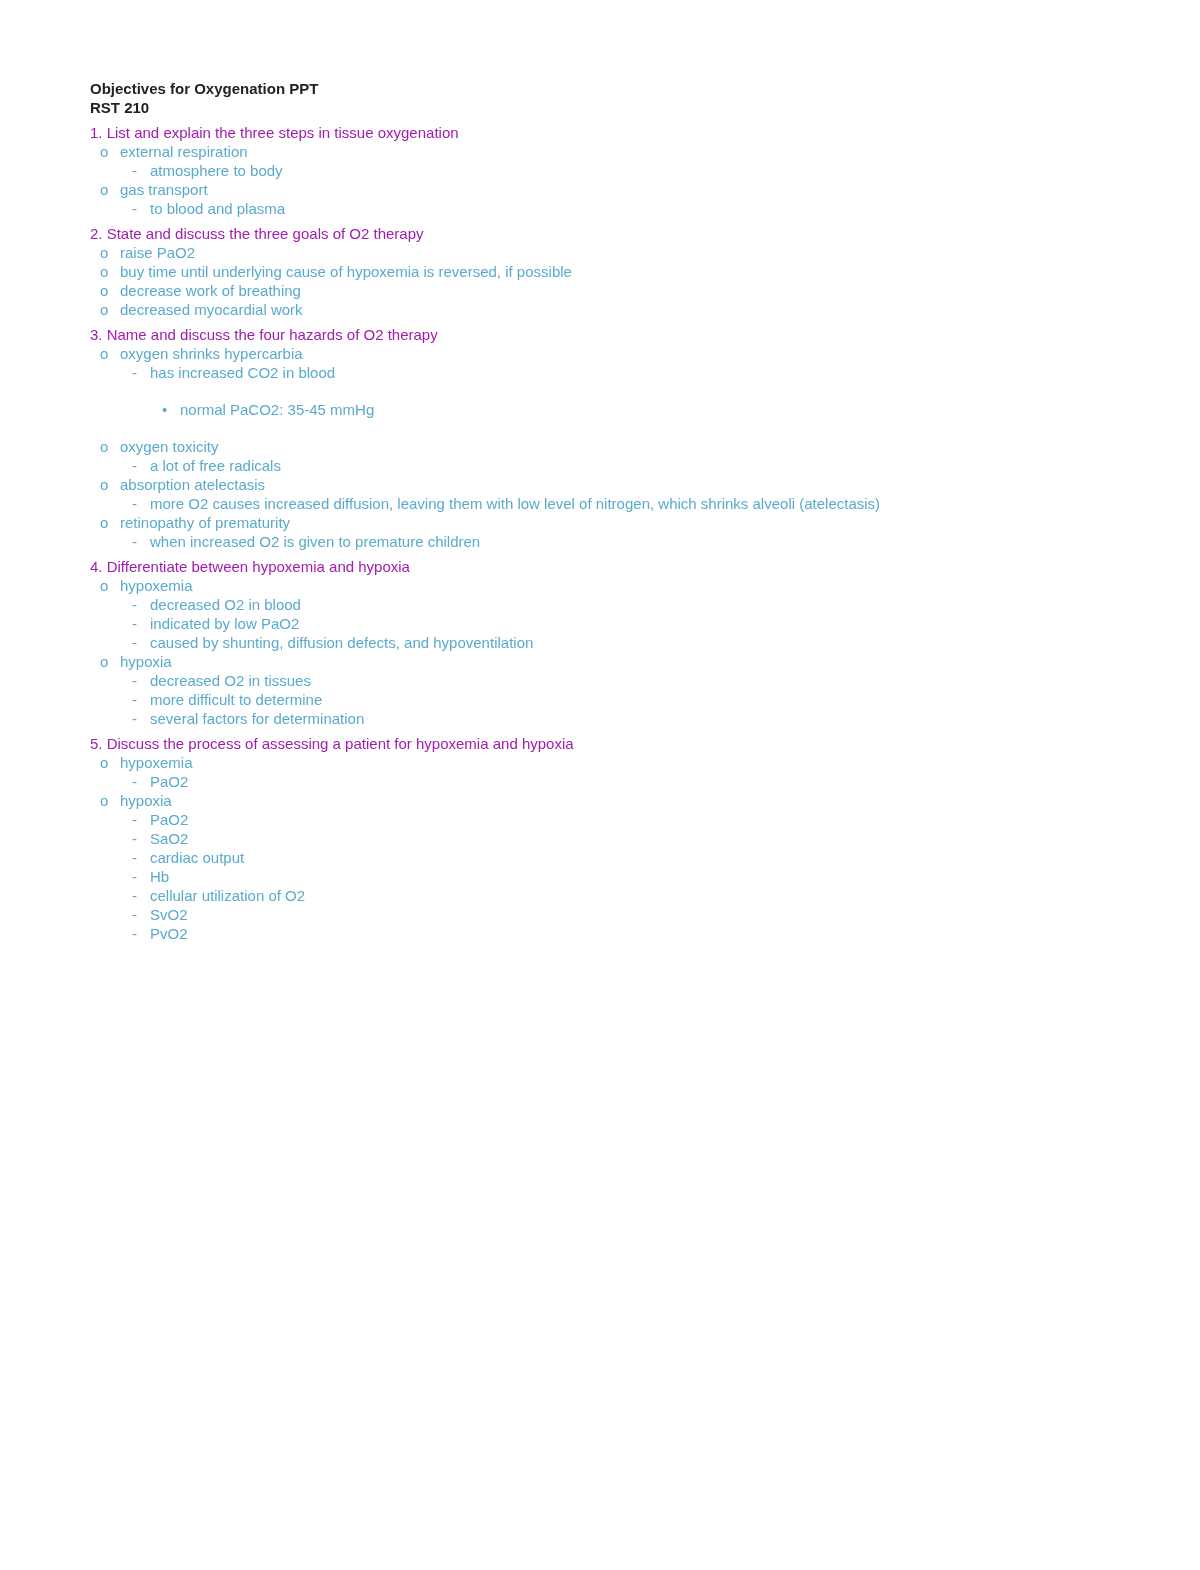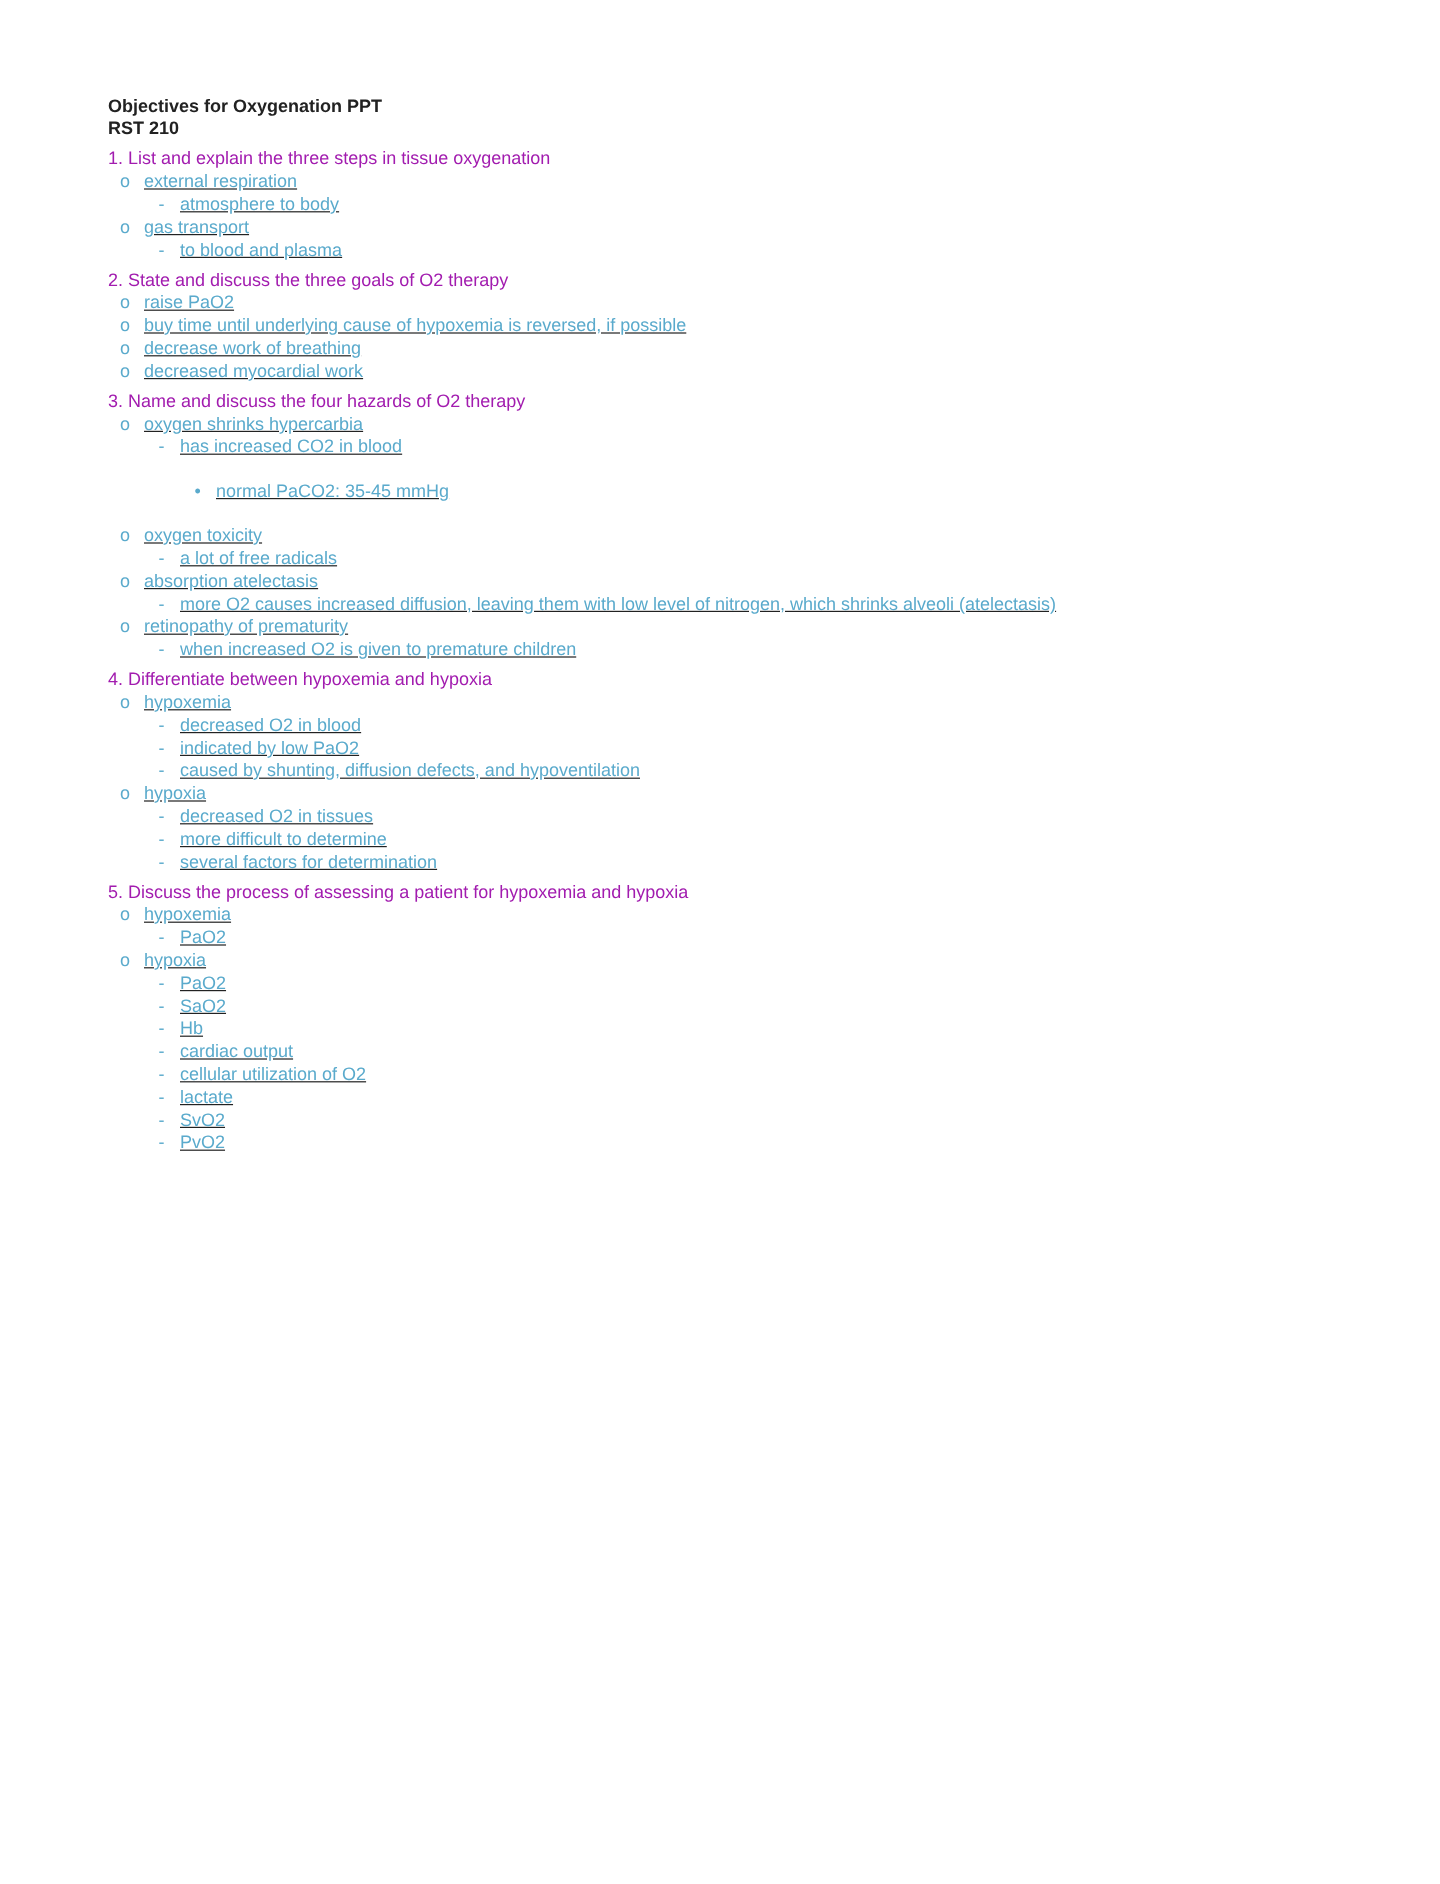--- a/index.html
+++ b/index.html
@@ -25,21 +25,20 @@
 
     .doc-subtitle {
       font-weight: bold;
       margin-bottom: 8px;
     }
 
     ul.level1 {
       list-style: none;
       padding-left: 30px;
       margin: 2px 0;
-      text-decoration: underline;
     }
 
     ul.level1 > li {
       position: relative;
       margin: 2px 0;
       color: #5aaacc;
     }
 
     ul.level1 > li::before {
       content: "o";
@@ -202,24 +201,23 @@
         <ul class="level2">
           <li><span>PaO2</span></li>
         </ul>
       </li>
 
       <li>
         <span>hypoxia</span>
         <ul class="level2">
           <li><span>PaO2</span></li>
           <li><span>SaO2</span></li>
+          <li><span>cardiac output</span></li>
           <li><span>Hb</span></li>
-          <li><span>cardiac output</span></li>
           <li><span>cellular utilization of O2</span></li>
-          <li><span>lactate</span></li>
           <li><span>SvO2</span></li>
           <li><span>PvO2</span></li>
         </ul>
       </li>
     </ul>
   </div>
 
 </div>
 
 </body></html>

